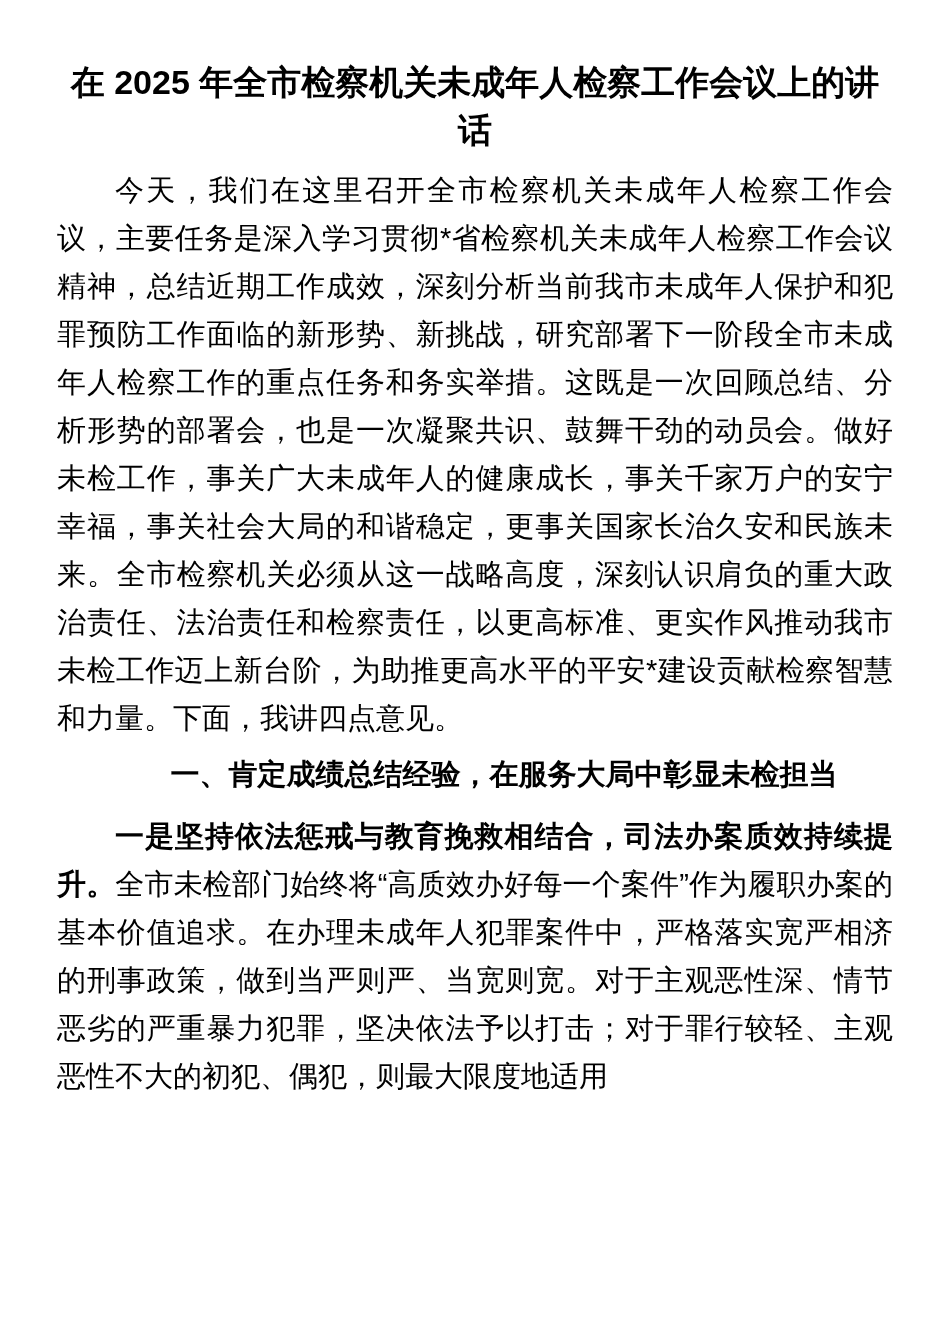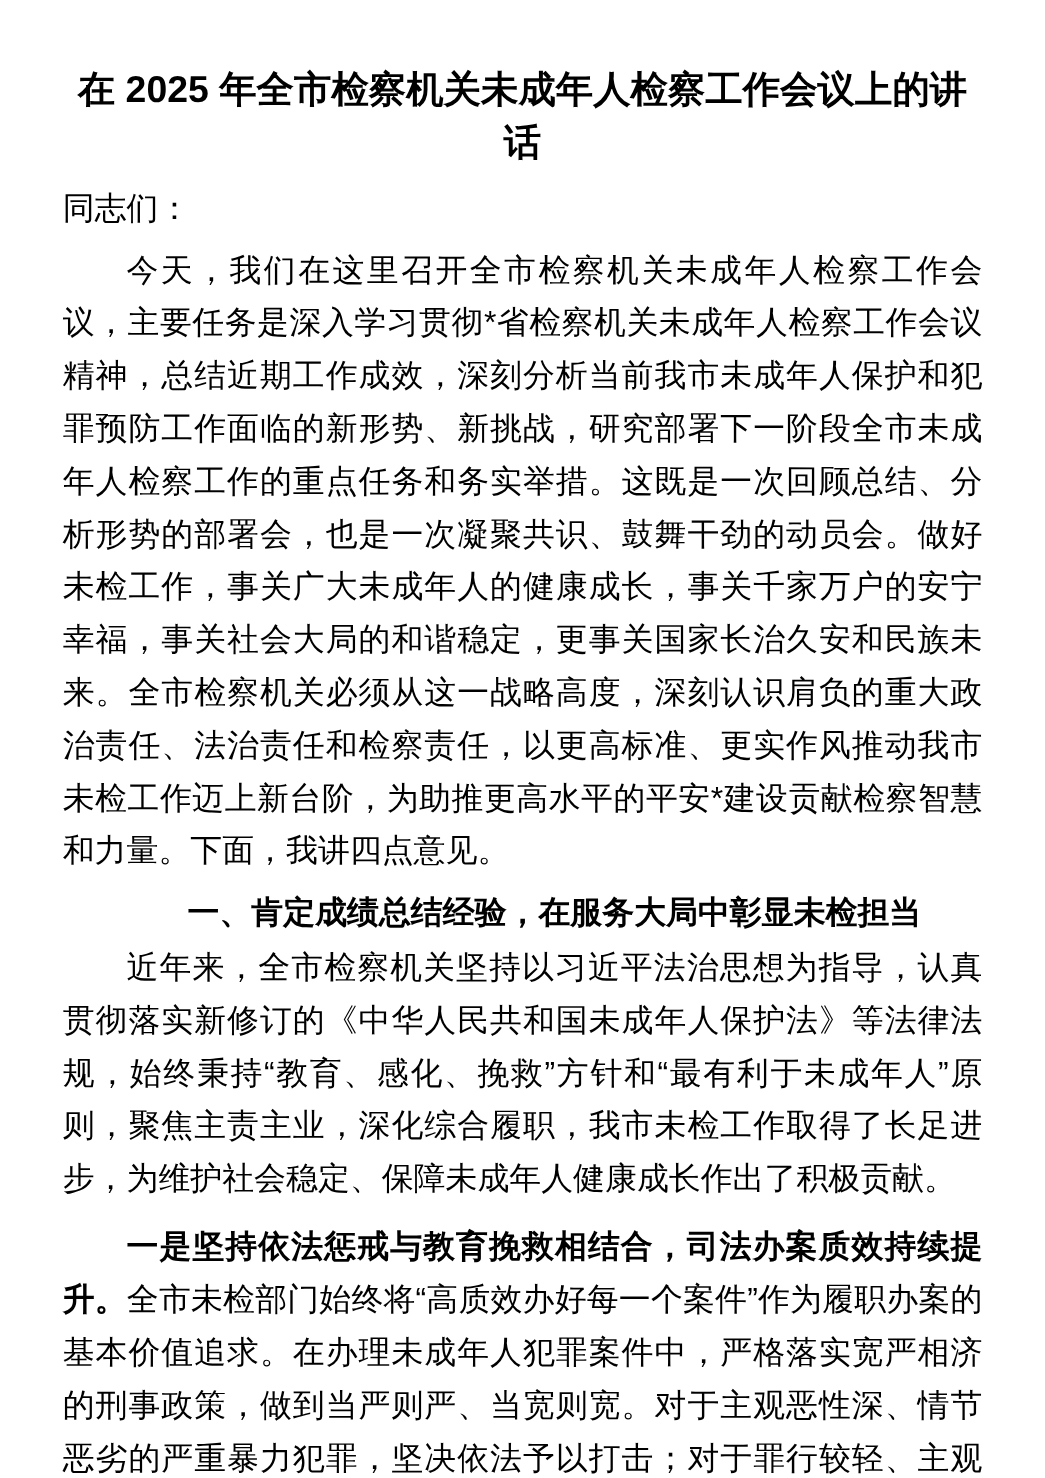--- a/index.html
+++ b/index.html
@@ -57,23 +57,21 @@
     font-weight: 700;
   }
 </style>
 </head>
 <body>
 
 <div class="page">
 
   <h1 class="doc-title">在 2025 年全市检察机关未成年人检察工作会议上的讲话</h1>
 
-  <p class="salutation">同志们：</p>
 
   <p class="para">今天，我们在这里召开全市检察机关未成年人检察工作会议，主要任务是深入学习贯彻*省检察机关未成年人检察工作会议精神，总结近期工作成效，深刻分析当前我市未成年人保护和犯罪预防工作面临的新形势、新挑战，研究部署下一阶段全市未成年人检察工作的重点任务和务实举措。这既是一次回顾总结、分析形势的部署会，也是一次凝聚共识、鼓舞干劲的动员会。做好未检工作，事关广大未成年人的健康成长，事关千家万户的安宁幸福，事关社会大局的和谐稳定，更事关国家长治久安和民族未来。全市检察机关必须从这一战略高度，深刻认识肩负的重大政治责任、法治责任和检察责任，以更高标准、更实作风推动我市未检工作迈上新台阶，为助推更高水平的平安*建设贡献检察智慧和力量。下面，我讲四点意见。</p>
 
   <p class="section-heading">一、肯定成绩总结经验，在服务大局中彰显未检担当</p>
 
-  <p class="para">近年来，全市检察机关坚持以习近平法治思想为指导，认真贯彻落实新修订的《中华人民共和国未成年人保护法》等法律法规，始终秉持“教育、感化、挽救”方针和“最有利于未成年人”原则，聚焦主责主业，深化综合履职，我市未检工作取得了长足进步，为维护社会稳定、保障未成年人健康成长作出了积极贡献。</p>
 
   <p class="para para-point"><span class="lead-bold">一是坚持依法惩戒与教育挽救相结合，司法办案质效持续提升。</span><span>全市未检部门始终将“高质效办好每一个案件”作为履职办案的基本价值追求。在办理未成年人犯罪案件中，严格落实宽严相济的刑事政策，做到当严则严、当宽则宽。对于主观恶性深、情节恶劣的严重暴力犯罪，坚决依法予以打击；对于罪行较轻、主观恶性不大的初犯、偶犯，则最大限度地适用</span></p>
 
 </div>
 
 </body></html>

